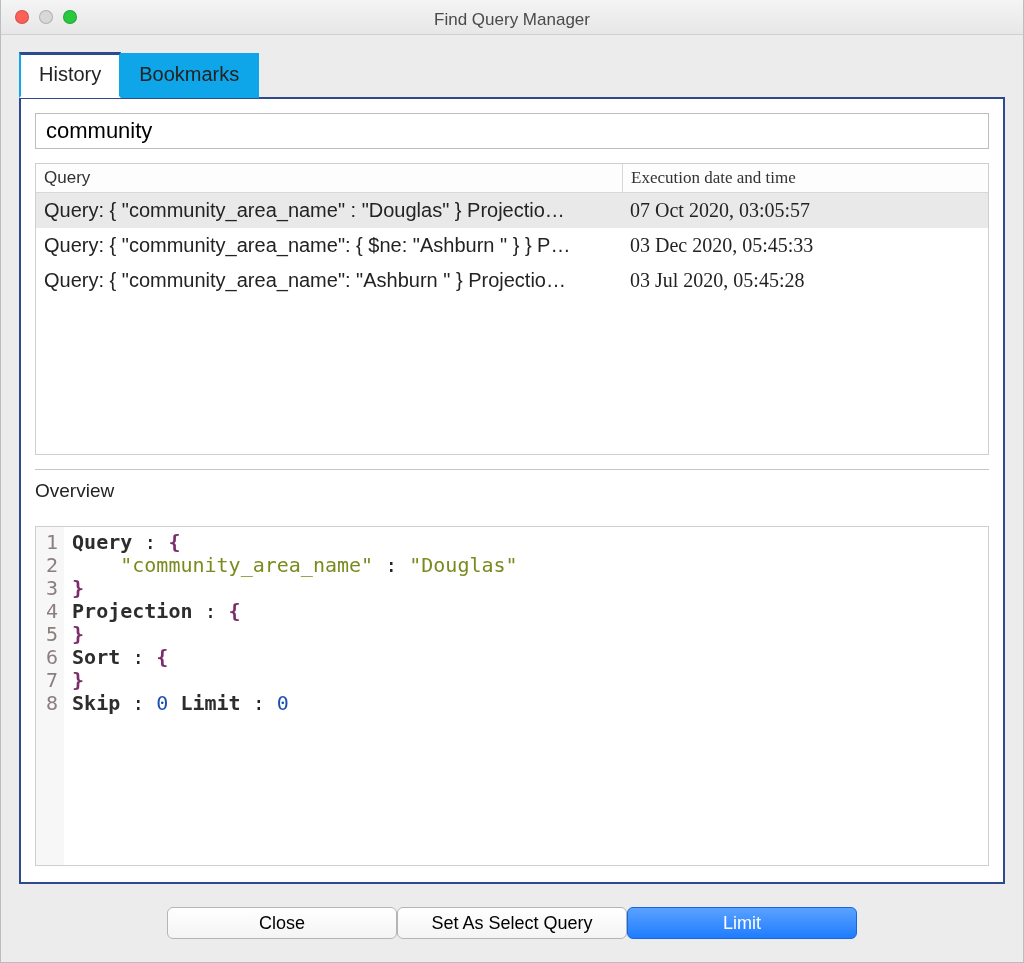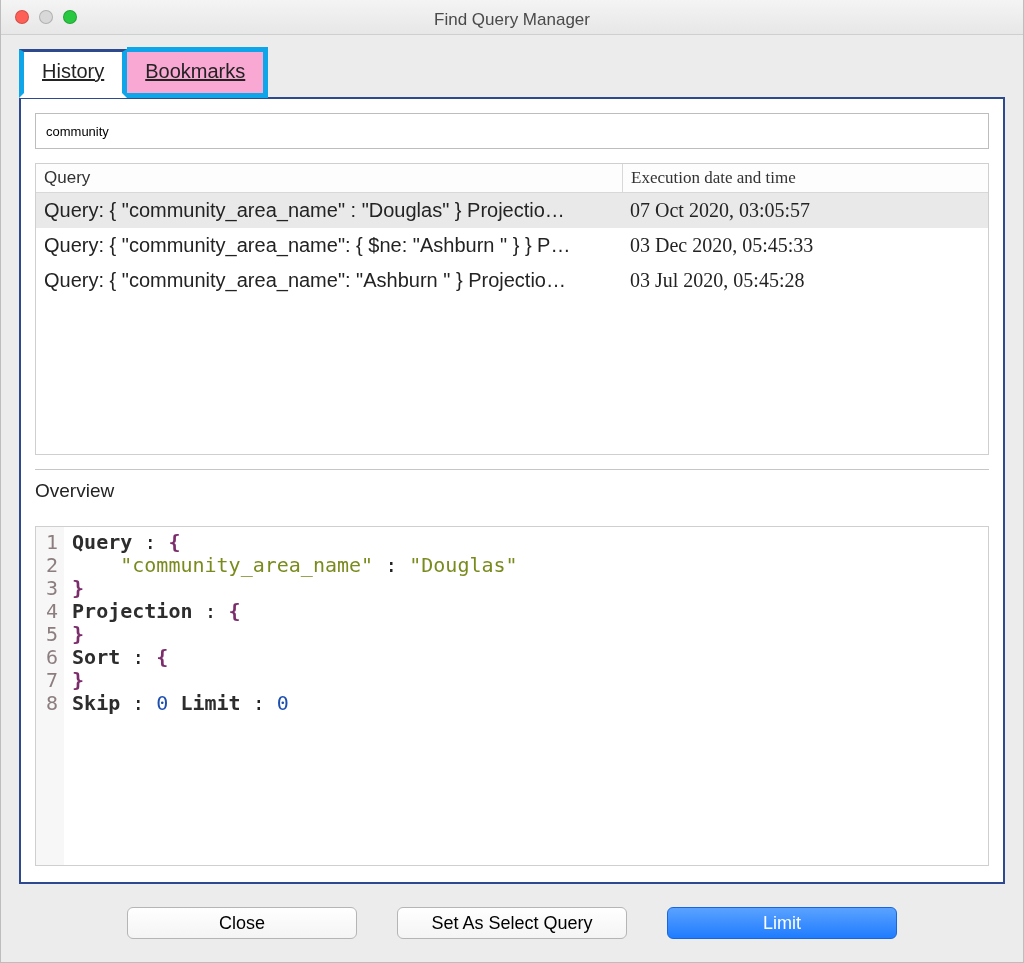--- a/index.html
+++ b/index.html
@@ -58,27 +58,26 @@
   .content {
     flex: 1;
     padding: 18px 18px 0 18px;
     display: flex;
     flex-direction: column;
   }
   .tabs {
     display: flex;
     align-items: flex-end;
     height: 44px;
-    text-decoration: underline;
   }
   .tab {
     padding: 8px 18px 10px 18px;
     font-size: 20px;
-    border: 5px solid #0ea5e9;
-    background: #f9a8d4;
+    border: 2px solid #0ea5e9;
+    background: #0ea5e9;
     position: relative;
     top: 1px;
     cursor: pointer;
   }
   .tab.active {
     background: #ffffff;
     border-top: 3px solid #2e4a8f;
     border-bottom-color: #ffffff;
     z-index: 2;
   }
@@ -92,21 +91,21 @@
     display: flex;
     flex-direction: column;
     flex: 1;
     min-height: 0;
   }
   .search {
     width: 100%;
     box-sizing: border-box;
     height: 36px;
     padding: 4px 10px;
-    font-size: 13px;
+    font-size: 22px;
     border: 1px solid #bdbdbd;
     background: #ffffff;
     outline: none;
   }
   .table {
     margin-top: 14px;
     border: 1px solid #cfcfcf;
     height: 290px;
     overflow: hidden;
     display: flex;
@@ -170,21 +169,20 @@
   }
   .kw { color: #2d2d2d; font-weight: 600; }
   .brace { color: #7b2d6b; font-weight: 600; }
   .str { color: #7a8a1d; }
   .num { color: #1d4fb0; }
   .footer {
     height: 78px;
     display: flex;
     align-items: center;
     justify-content: center;
-    gap: 40px;
     padding: 0 18px;
   }
   .btn {
     min-width: 230px;
     height: 32px;
     font-size: 18px;
     border-radius: 6px;
     border: 1px solid #b5b5b5;
     background: linear-gradient(#ffffff,#f4f4f4);
     cursor: pointer;

